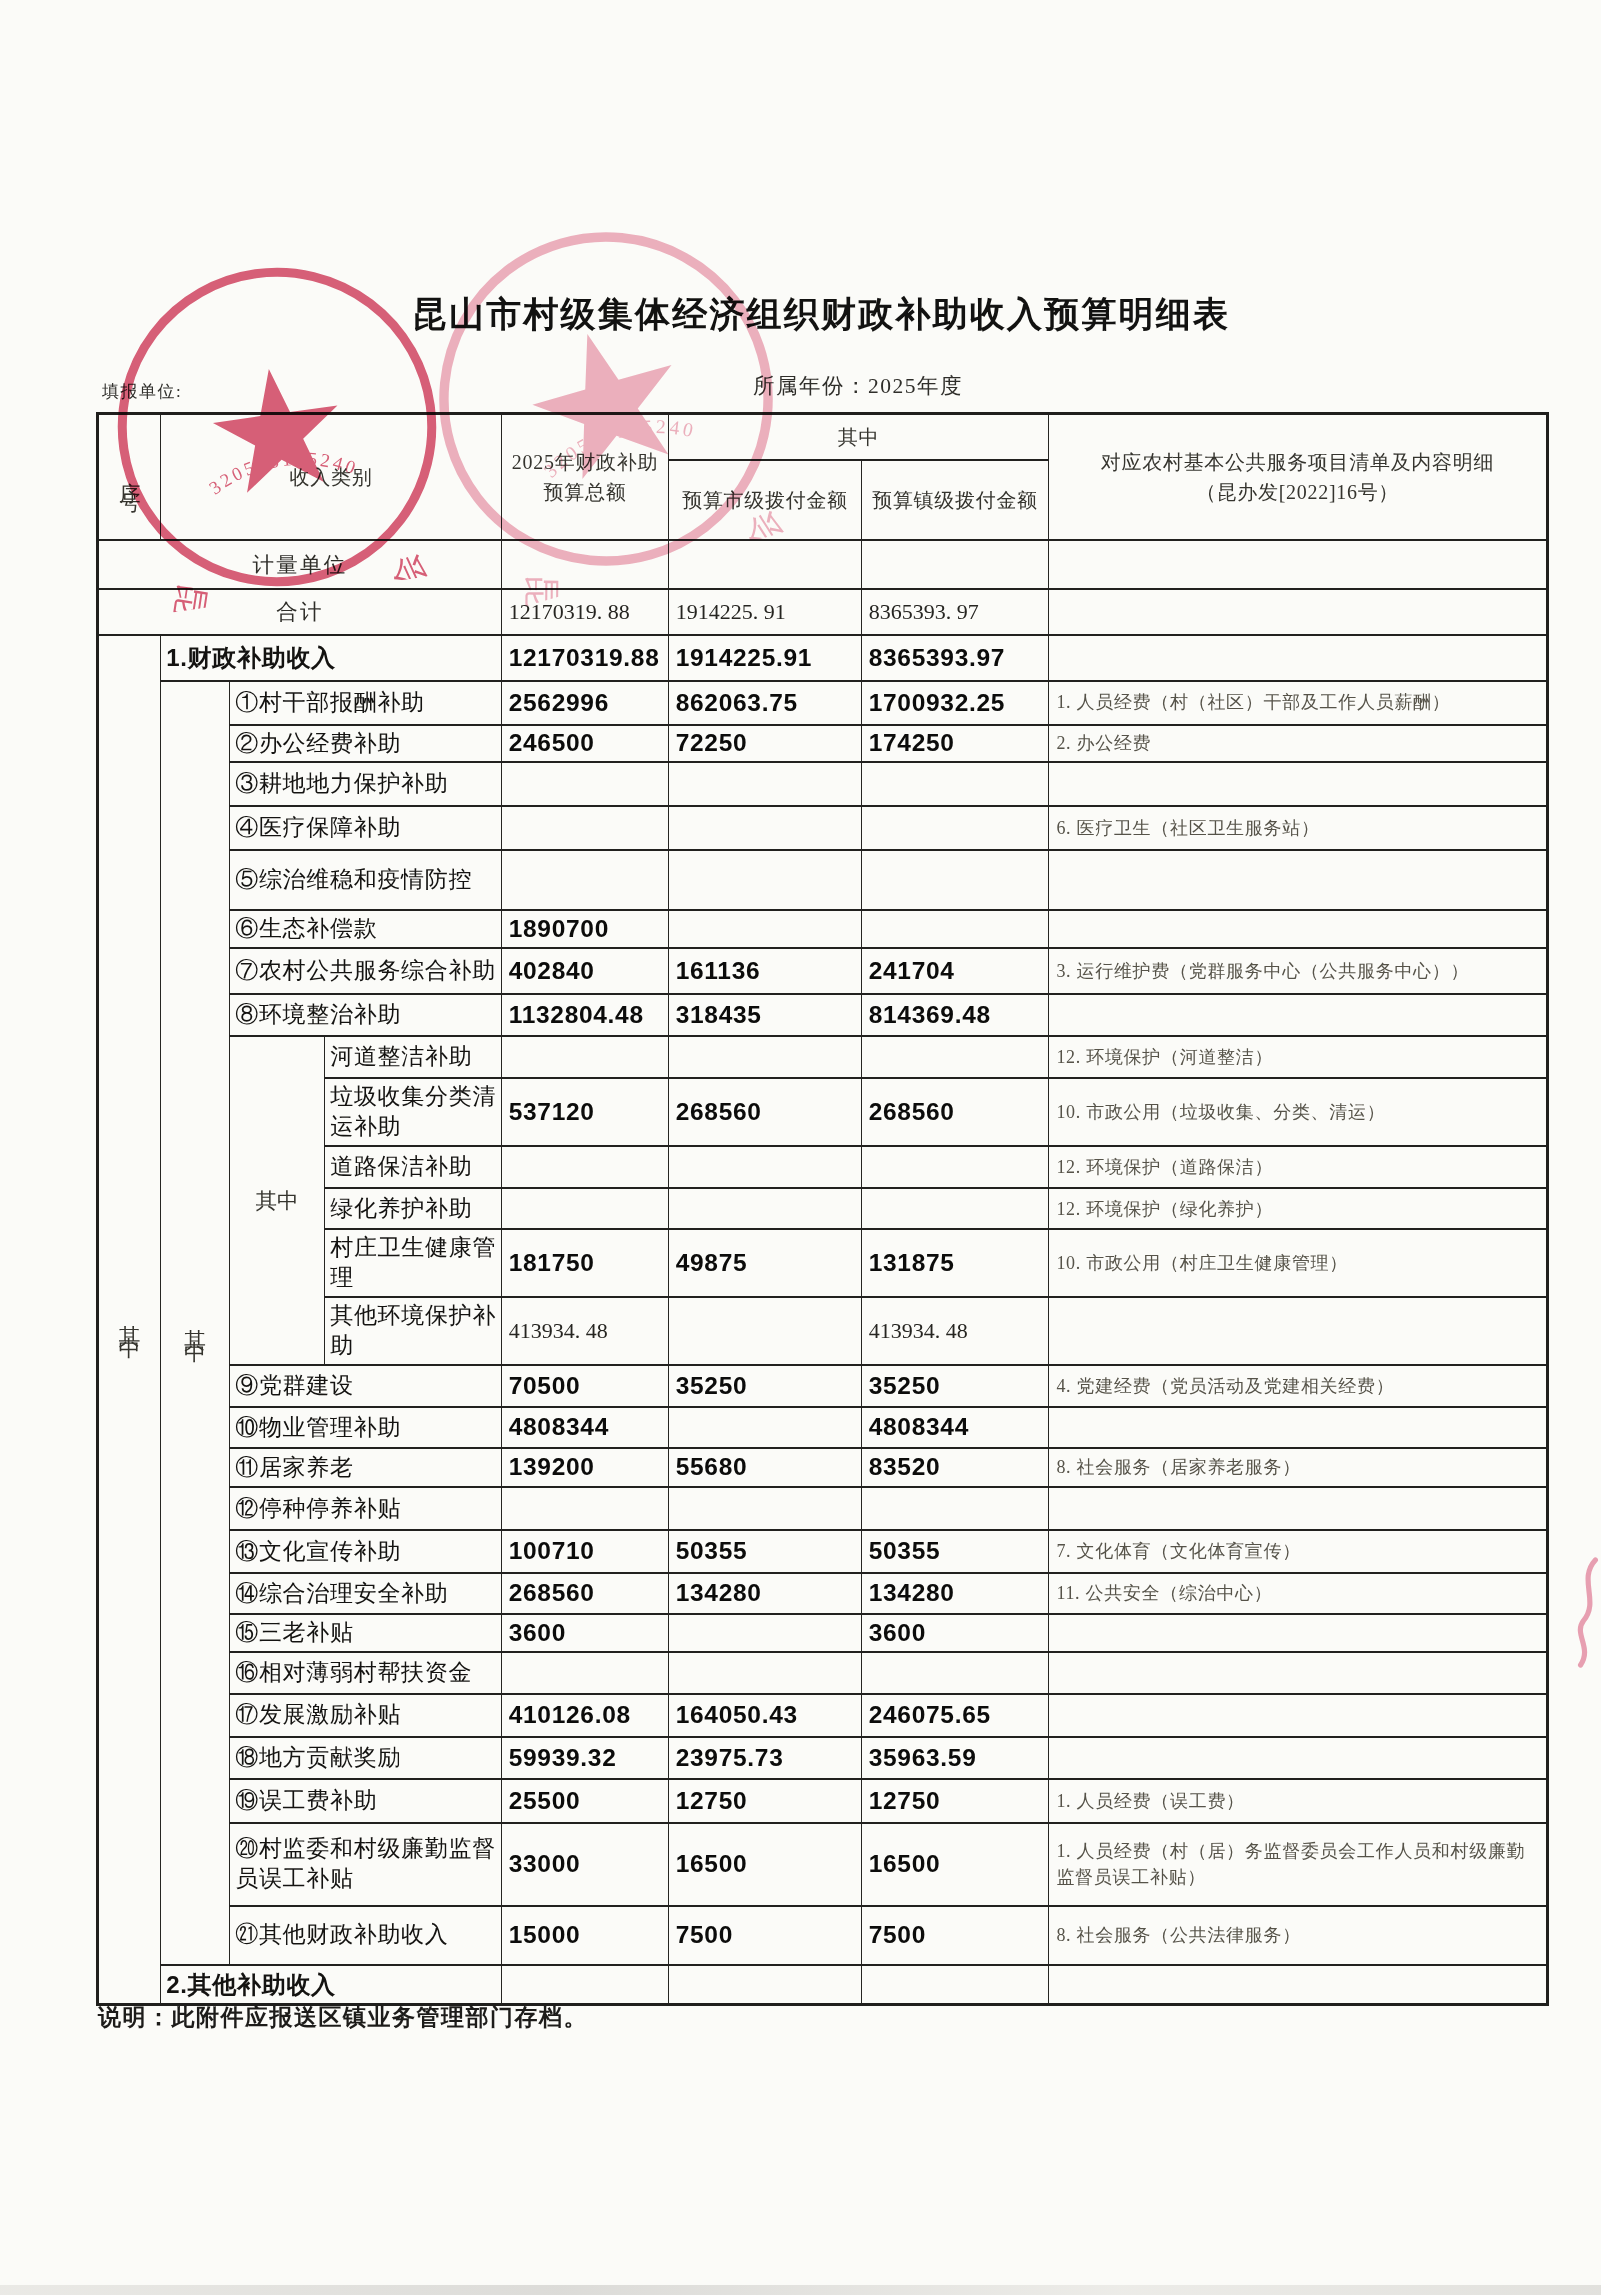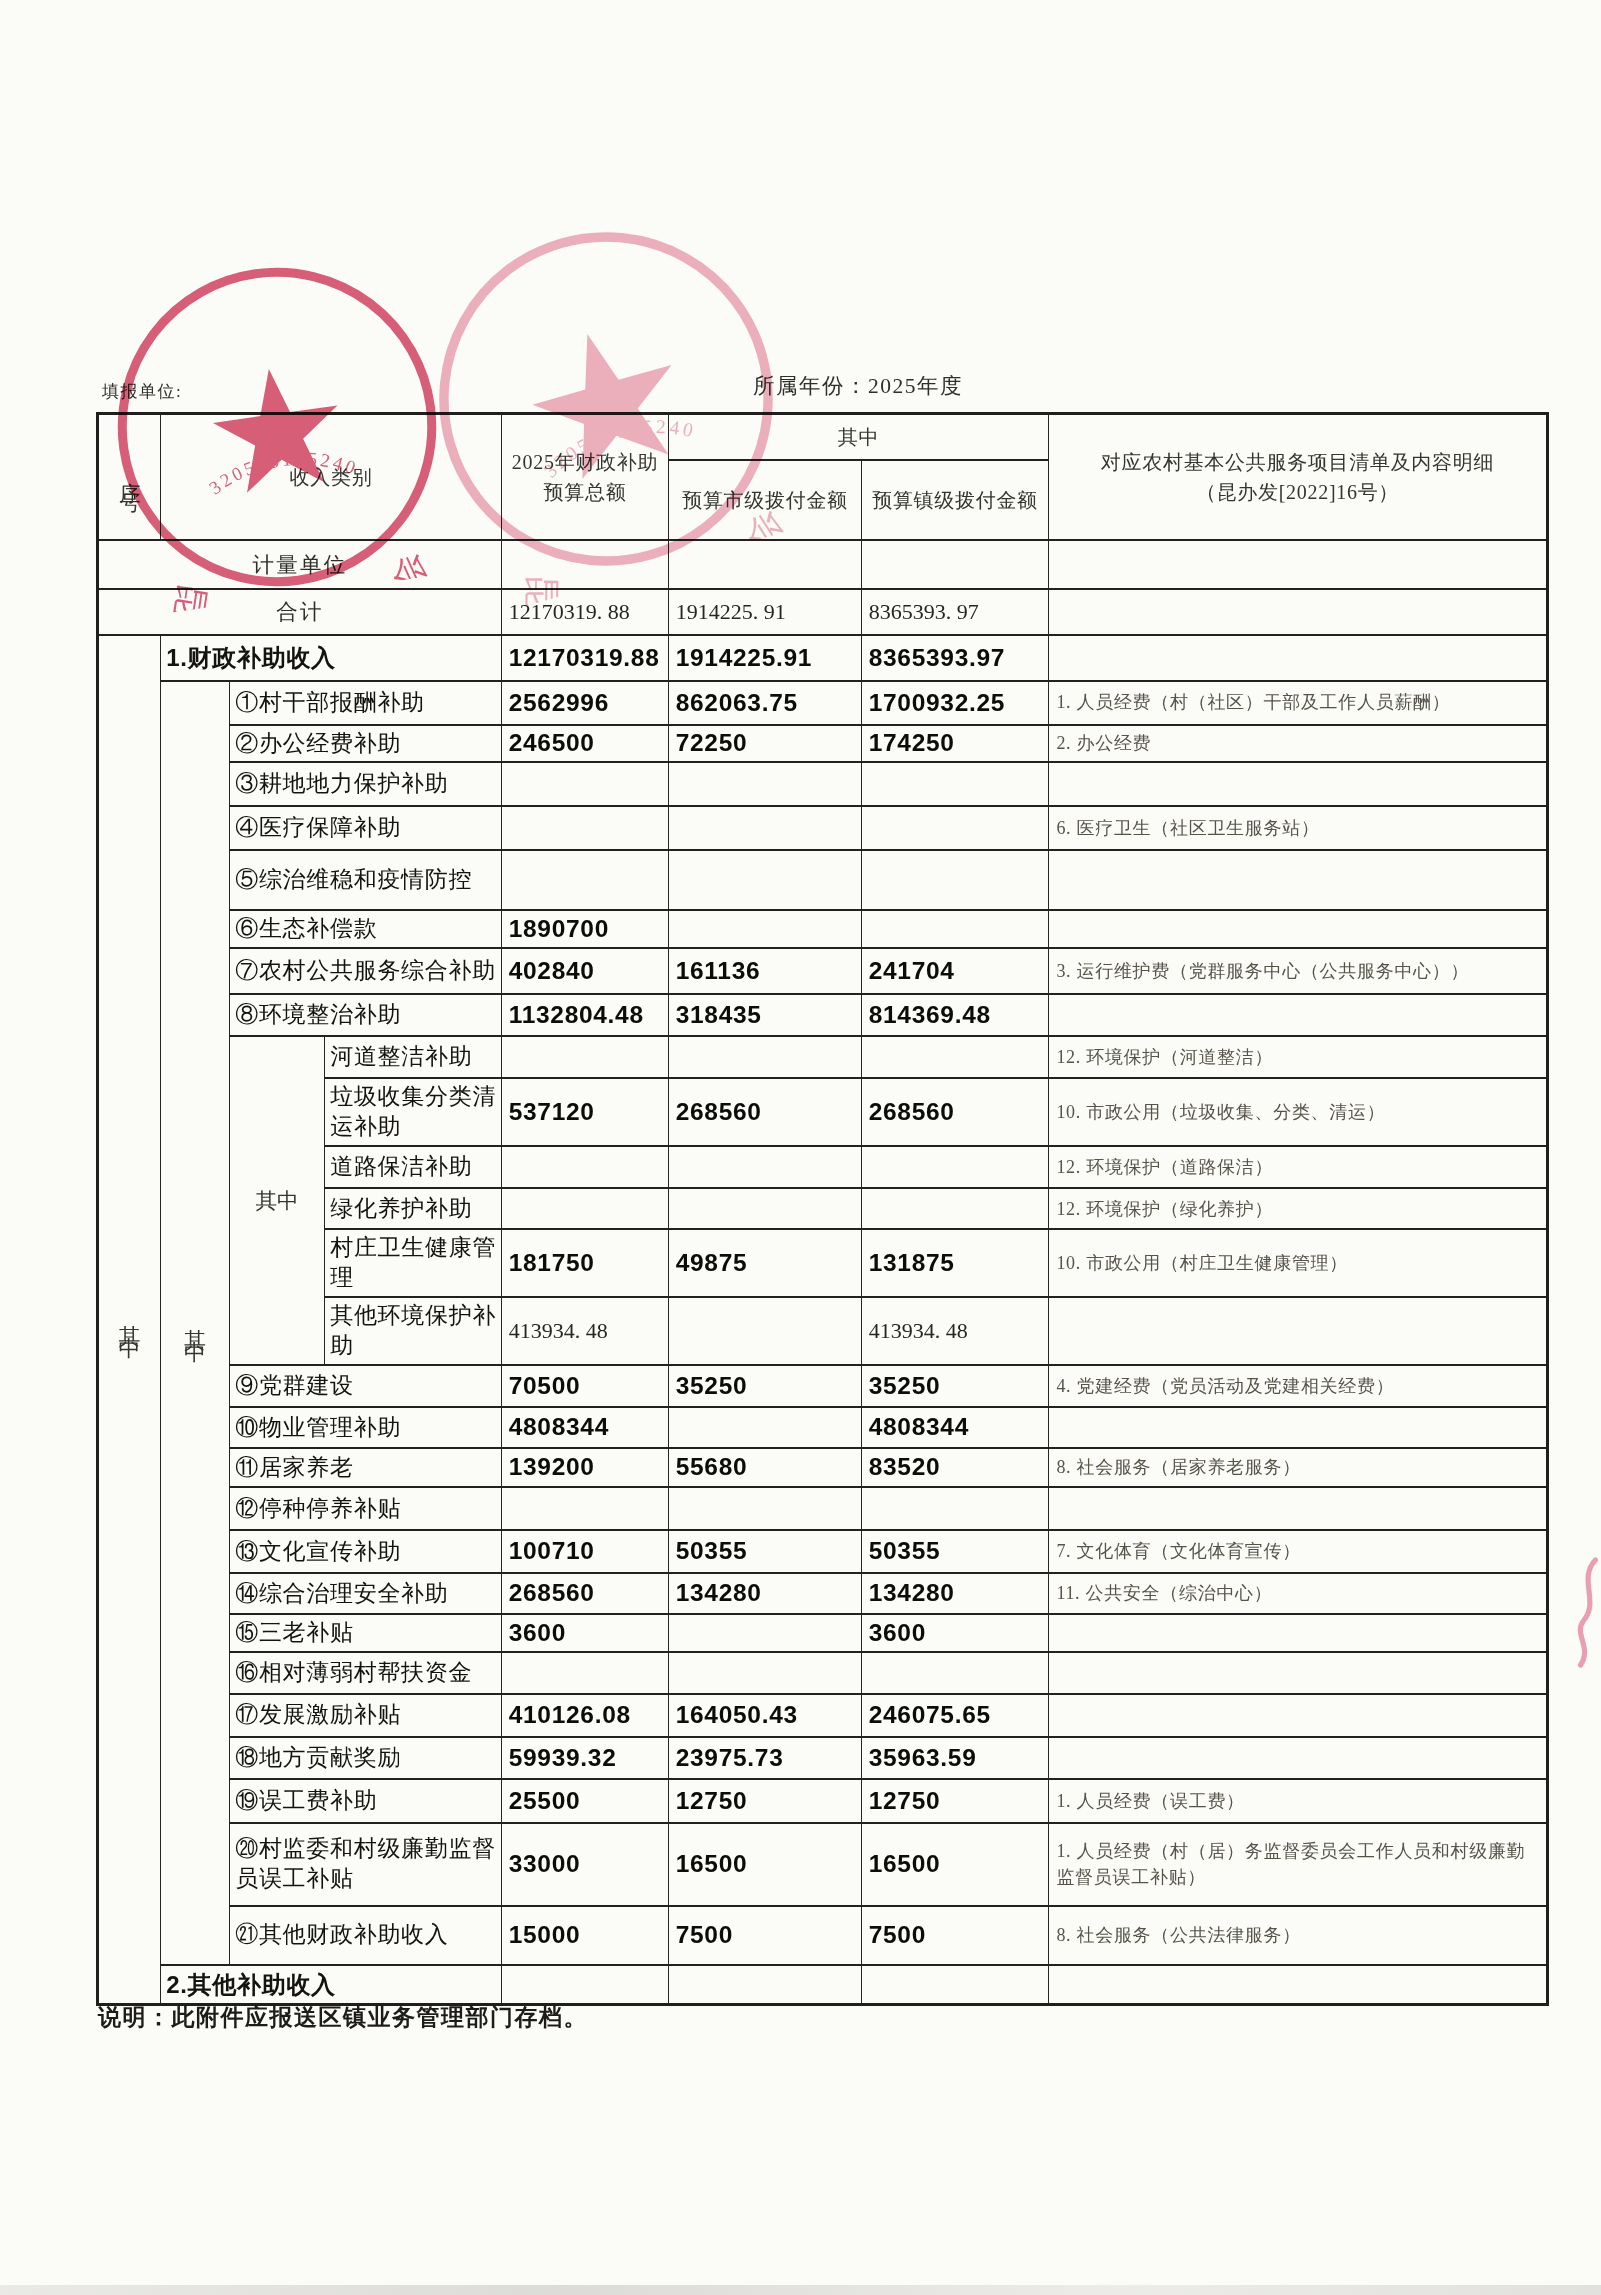--- a/index.html
+++ b/index.html
@@ -87,20 +87,21 @@
     position:absolute;left:0;bottom:0;width:100%;height:10.4px;
     background:linear-gradient(90deg,#e3e2de 0%,#cfcecb 35%,#e6e5e1 70%,#d6d5d1 100%);
     opacity:.7;
   }
 </style>
 </head>
 <body>
 
 <div class="sheet">
 
+  <div class="page-title">昆山市村级集体经济组织财政补助收入预算明细表</div>
   <div class="unit-label">填报单位:</div>
   <div class="year-label">所属年份：2025年度</div>
 
   <table class="budget">
       <colgroup>
         <col style="width: 63px;">
         <col style="width: 69px;">
         <col style="width: 95px;">
         <col style="width: 177px;">
         <col style="width: 167px;">

